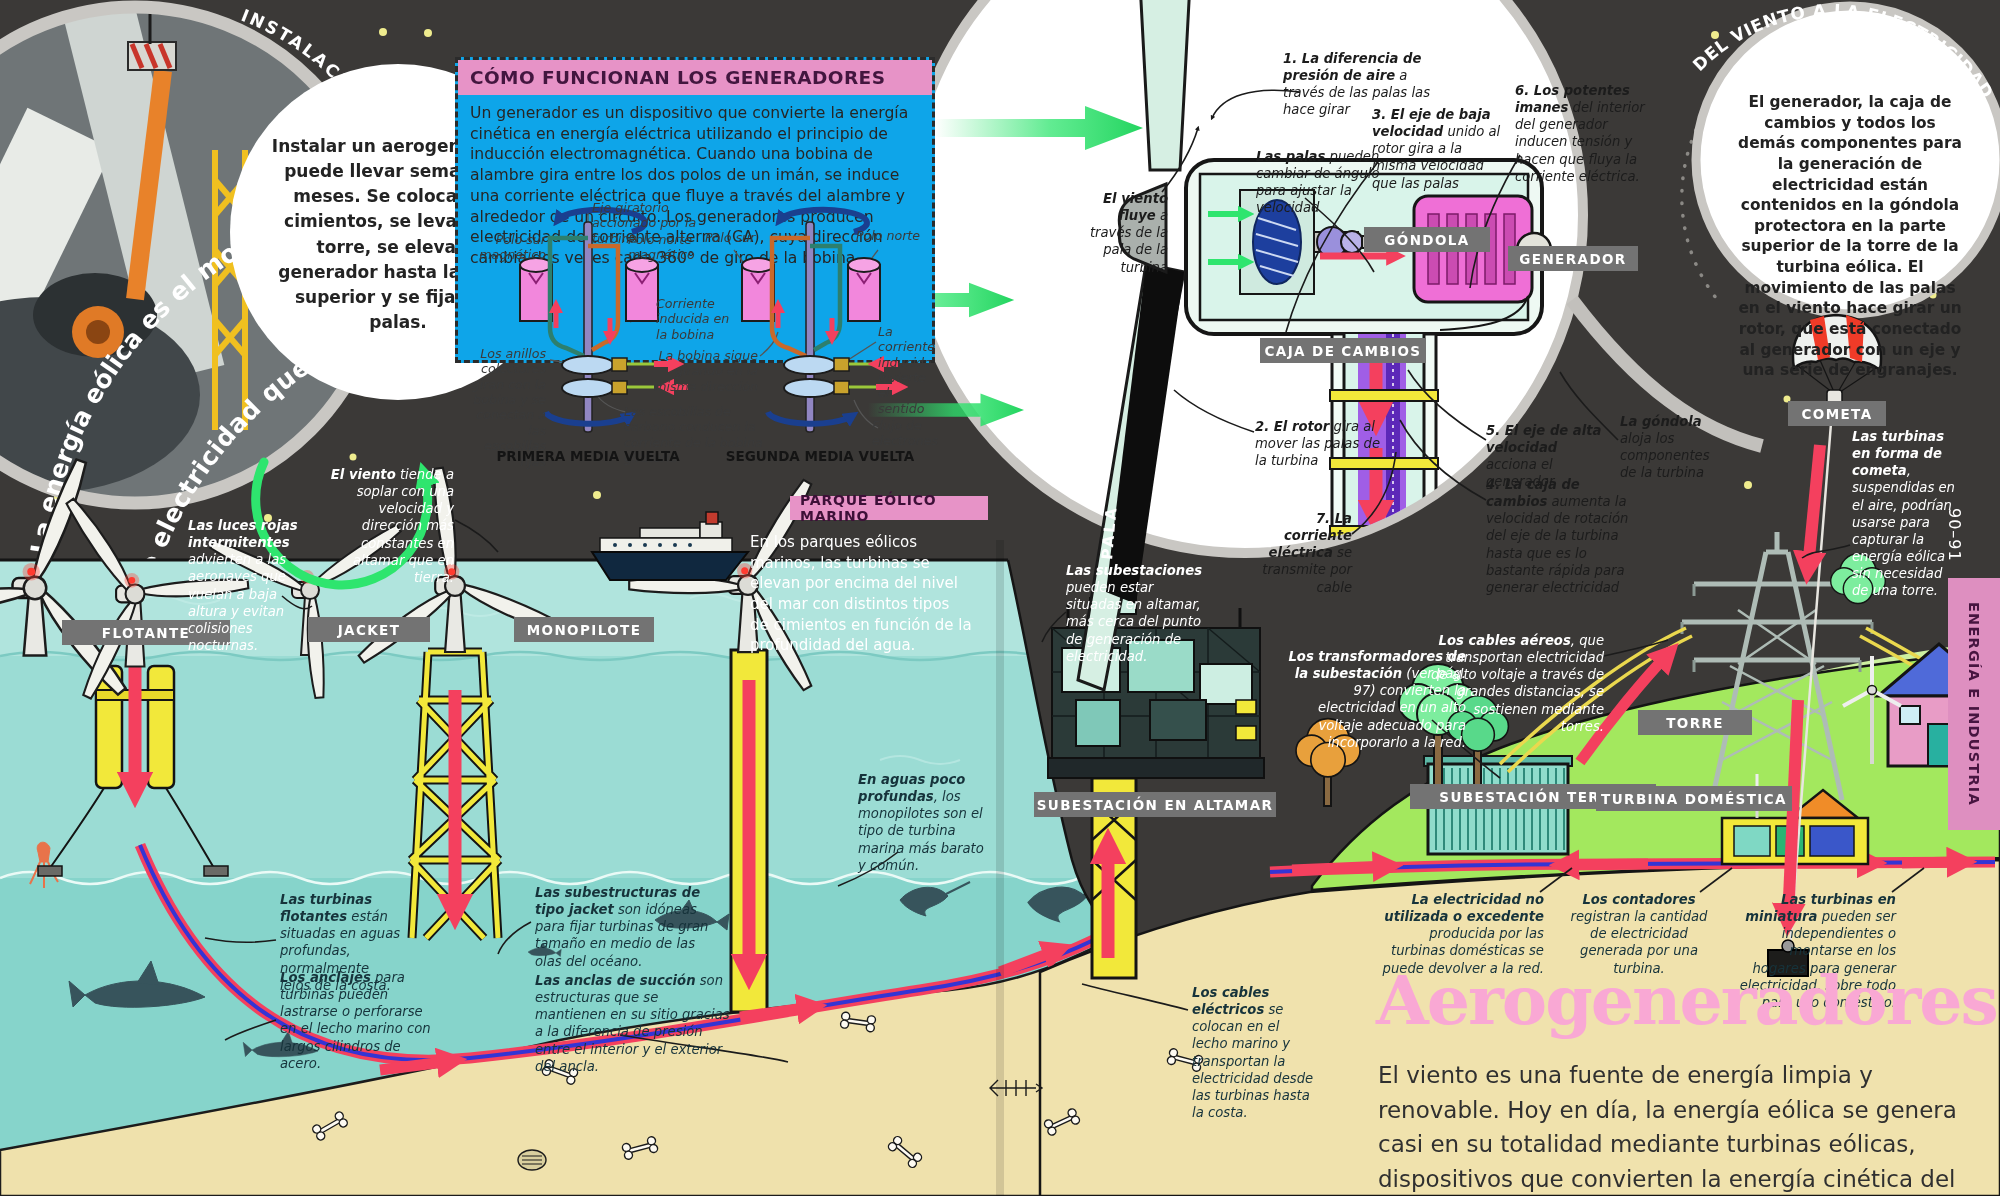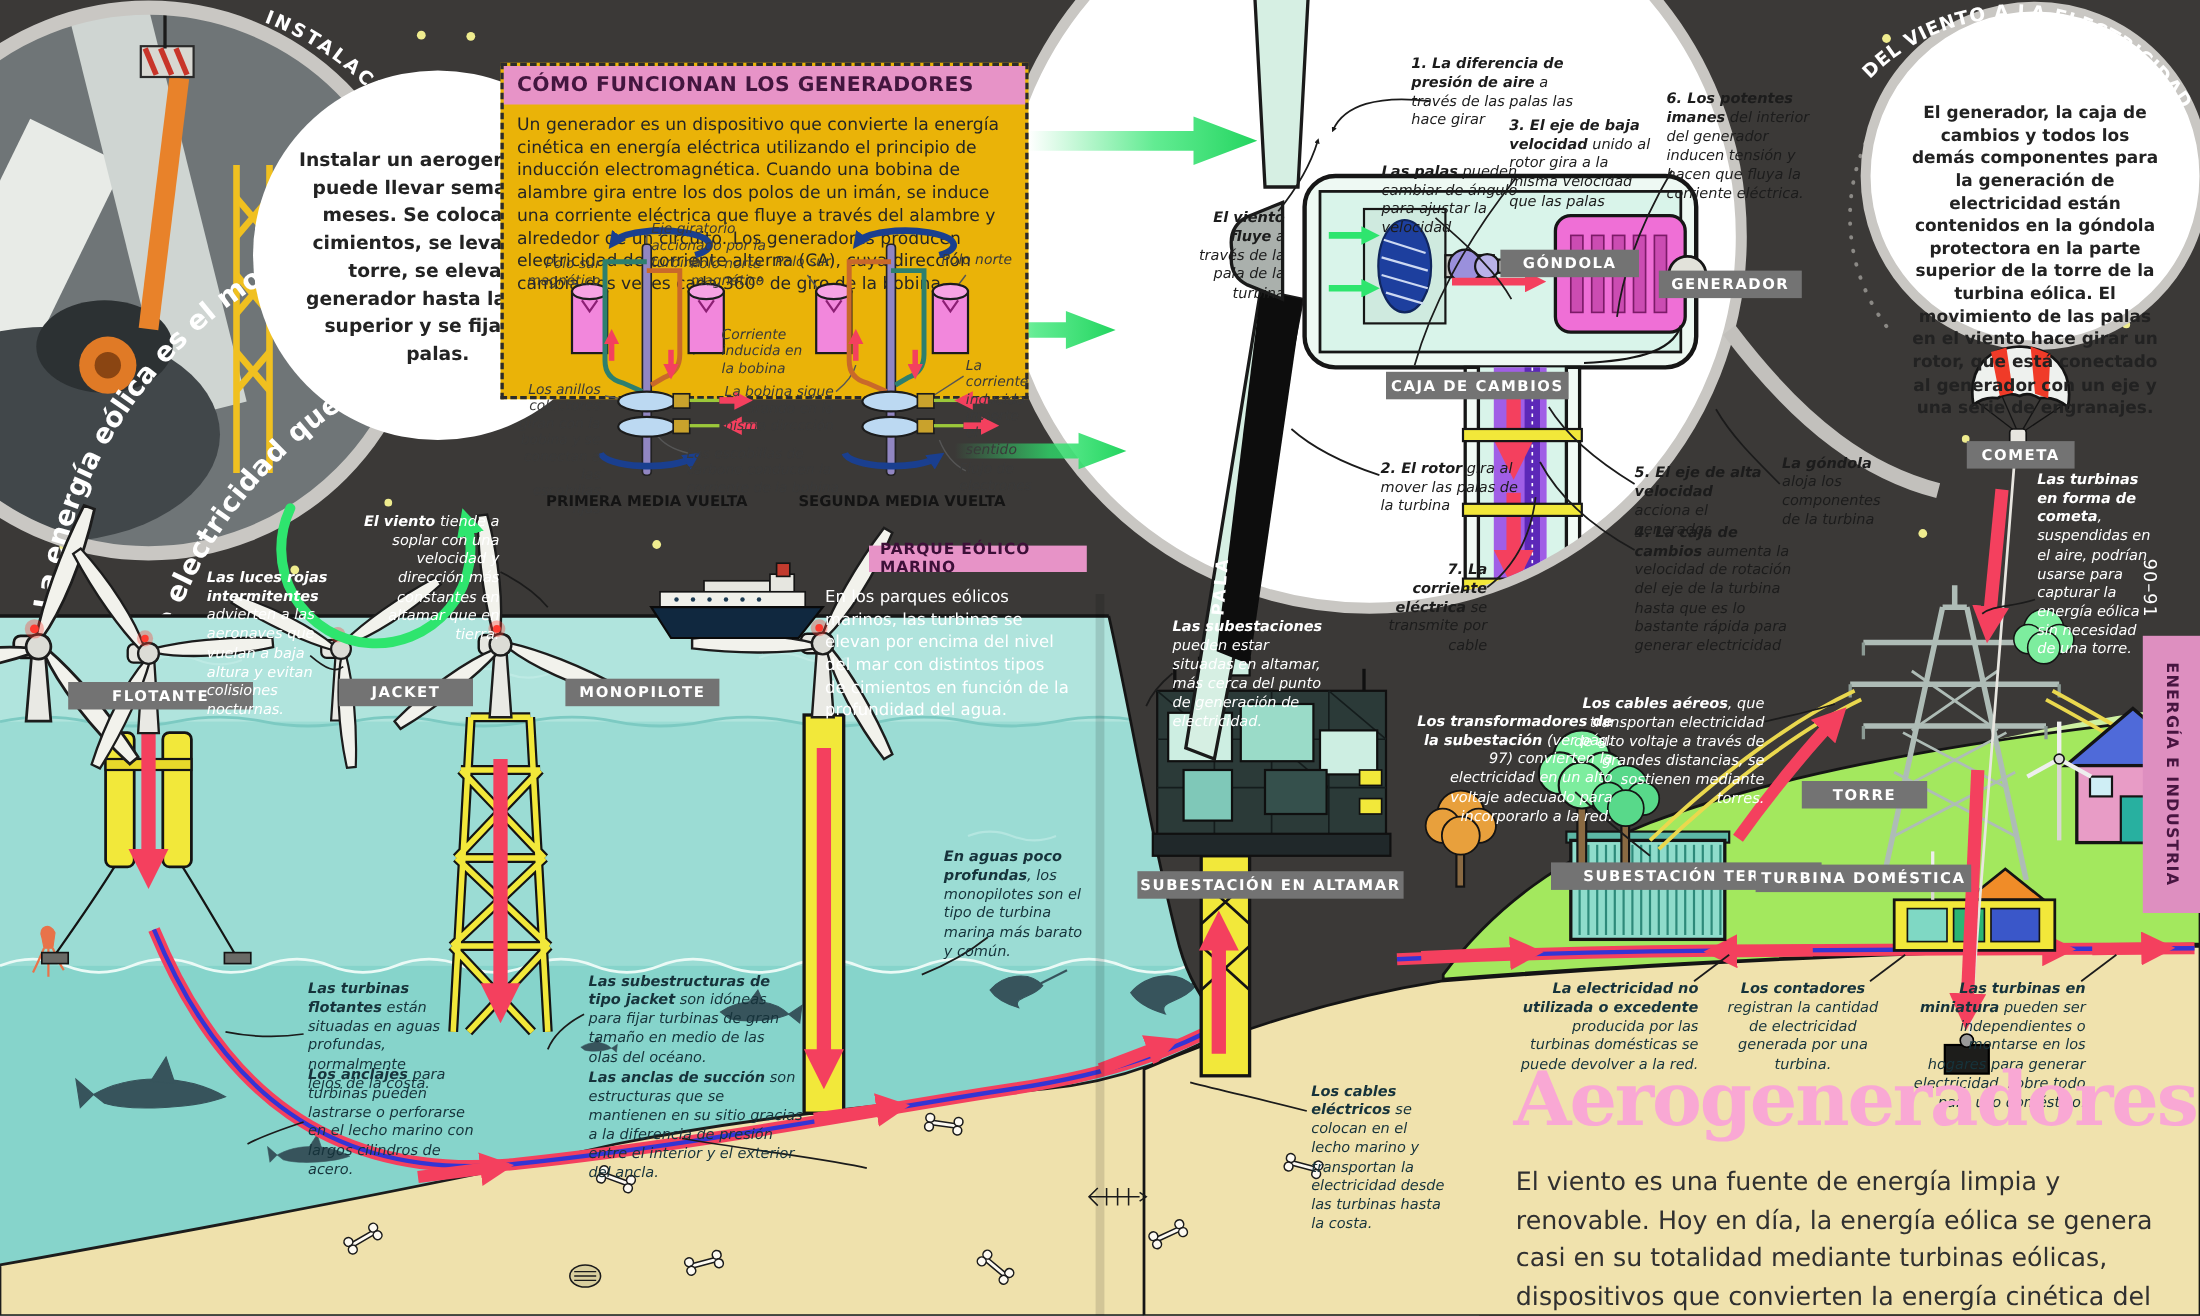--- a/index.html
+++ b/index.html
@@ -14,21 +14,21 @@
   .note.ink{color:#1c1c1c;}
   .ra{text-align:right;}
   .ce{text-align:center;}
   
   .chip{position:absolute;background:#737373;color:#fff;font-weight:700;font-size:13.5px;
         letter-spacing:1.4px;height:25px;display:flex;align-items:center;justify-content:center;
         white-space:nowrap;}
   .pinkchip{position:absolute;background:#e793c7;color:#3d1038;font-weight:700;font-size:14px;
         letter-spacing:.8px;height:24px;display:flex;align-items:center;padding-left:10px;}
   
-  #como-box{position:absolute;left:455px;top:57px;width:480px;height:306px;background:#eab308;
+  #como-box{position:absolute;left:455px;top:57px;width:480px;height:306px;background:#0ea5e9;
         border:3px dashed #2b2b2b;box-sizing:border-box;}
   #como-title{background:#e793c7;color:#43163f;font-weight:700;font-size:18.5px;letter-spacing:.4px;
         padding:7px 12px;}
   #como-body{padding:8px 12px 0 12px;font-size:15.6px;line-height:1.33;color:#262626;}
   .dlab{position:absolute;font-style:italic;font-size:12.6px;line-height:1.22;color:#3a3a3a;}
   .dcap{position:absolute;font-weight:700;font-size:13.5px;color:#141414;text-align:center;}
   
   #parque-body{position:absolute;left:750px;top:532px;width:222px;color:#fff;font-size:15px;
         line-height:1.38;font-weight:500;}
   

